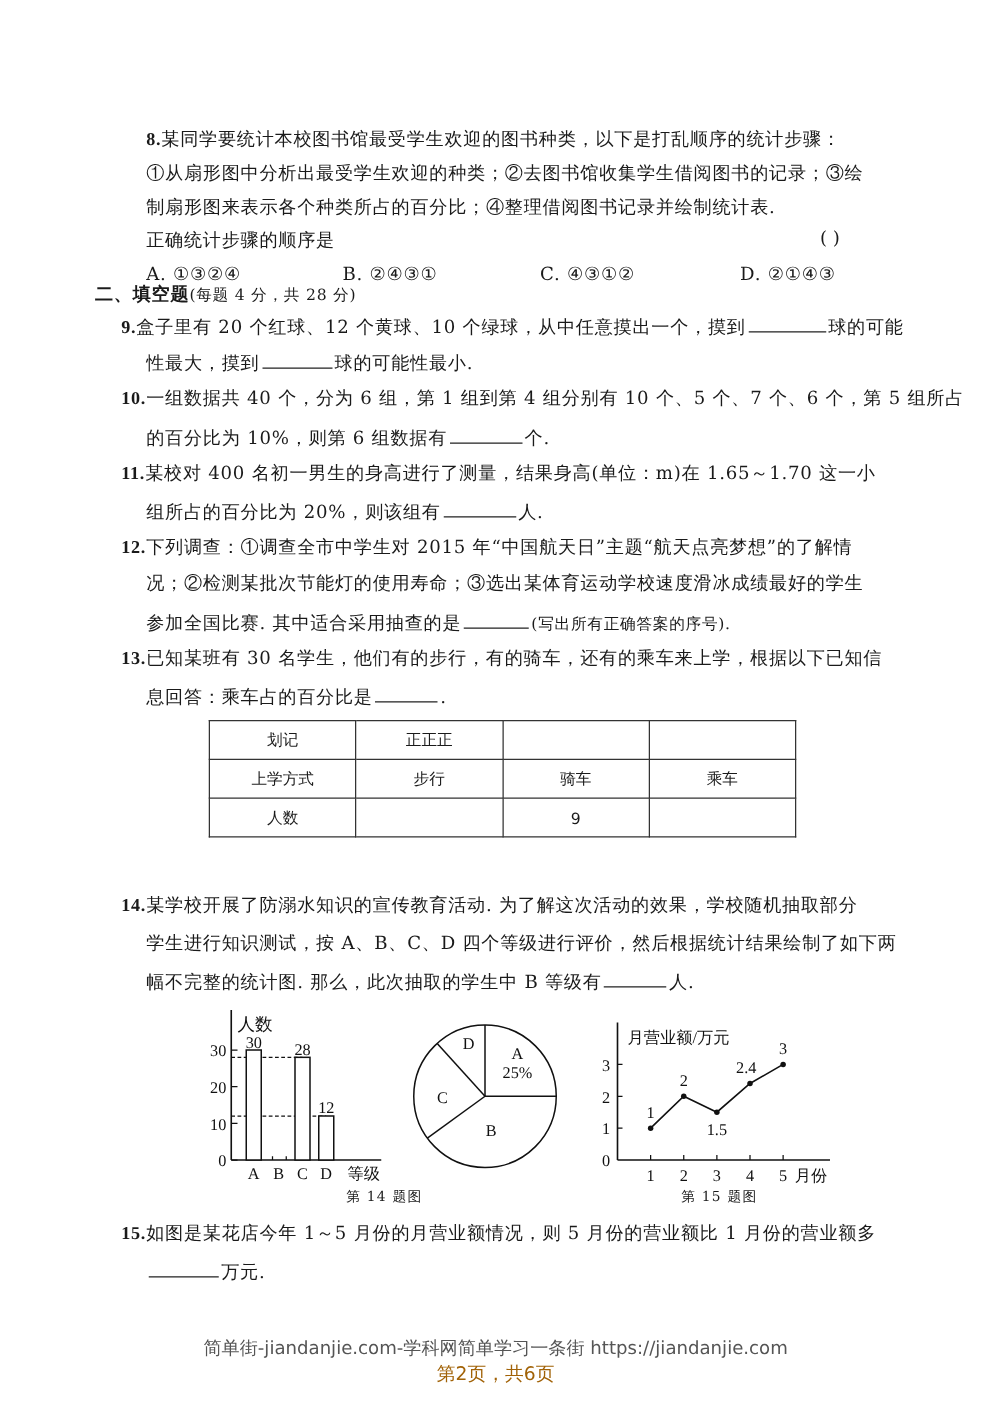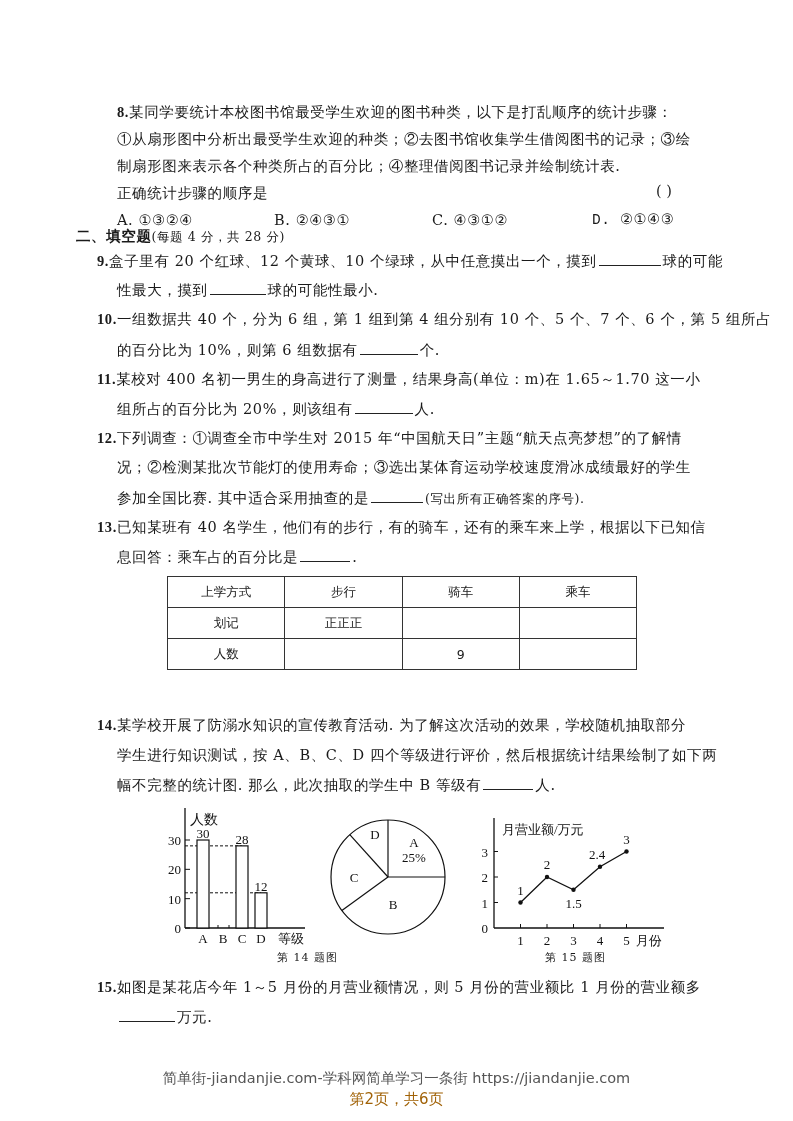--- a/index.html
+++ b/index.html
@@ -32,53 +32,53 @@
 
 <div class="line" style="left:117px; top:102px;"><span class="qnum">8.</span><span>某同学要统计本校图书馆最受学生欢迎的图书种类，以下是打乱顺序的统计步骤：</span></div>
 <div class="line" style="left:117px; top:129px;">①从扇形图中分析出最受学生欢迎的种类；②去图书馆收集学生借阅图书的记录；③绘</div>
 <div class="line" style="left:117px; top:156px;">制扇形图来表示各个种类所占的百分比；④整理借阅图书记录并绘制统计表.</div>
 
 <div class="line" style="left:117px; top:183px;">正确统计步骤的顺序是</div>
 <div class="paren" style="left:656px; top:183px;">(      )</div>
 <div class="line" style="left:117px; top:210px;">A. ①③②④</div>
 <div class="line" style="left:274px; top:210px;">B. ②④③①</div>
 <div class="line" style="left:432px; top:210px;">C. ④③①②</div>
-<div class="line" style="left:592px; top:210px;font-family:Liberation Mono, monospace;">D. ②①④③</div>
+<div class="line" style="left:592px; top:210px;">D. ②①④③</div>
 
 <div class="line" style="left:76px; top:226px;"><span class="sec">二、填空题</span><span class="small">(每题 4 分，共 28 分)</span></div>
 
 <div class="line" style="left:97px; top:250px;"><span class="qnum">9.</span><span>盒子里有 20 个红球、12 个黄球、10 个绿球，从中任意摸出一个，摸到</span><span class="blank" style="width:62px"></span><span>球的可能</span></div>
 <div class="line" style="left:117px; top:279px;"><span>性最大，摸到</span><span class="blank" style="width:56px"></span><span>球的可能性最小.</span></div>
 
 <div class="line" style="left:97px; top:309px;"><span class="qnum">10.</span><span>一组数据共 40 个，分为 6 组，第 1 组到第 4 组分别有 10 个、5 个、7 个、6 个，第 5 组所占</span></div>
 <div class="line" style="left:117px; top:339px;"><span>的百分比为 10%，则第 6 组数据有</span><span class="blank" style="width:58px"></span><span>个.</span></div>
 
 <div class="line" style="left:97px; top:369px;"><span class="qnum">11.</span><span>某校对 400 名初一男生的身高进行了测量，结果身高(单位：m)在 1.65～1.70 这一小</span></div>
 <div class="line" style="left:117px; top:398px;"><span>组所占的百分比为 20%，则该组有</span><span class="blank" style="width:58px"></span><span>人.</span></div>
 
 <div class="line" style="left:97px; top:428px;"><span class="qnum">12.</span><span>下列调查：①调查全市中学生对 2015 年“中国航天日”主题“航天点亮梦想”的了解情</span></div>
 <div class="line" style="left:117px; top:458px;font-family:Liberation Mono, monospace;">况；②检测某批次节能灯的使用寿命；③选出某体育运动学校速度滑冰成绩最好的学生</div>
 <div class="line" style="left:117px; top:487px;"><span>参加全国比赛. 其中适合采用抽查的是</span><span class="blank" style="width:52px"></span><span class="small">(写出所有正确答案的序号).</span></div>
 
-<div class="line" style="left:97px; top:517px;"><span class="qnum">13.</span><span>已知某班有 40 名学生，他们有的步行，有的骑车，还有的乘车来上学，根据以下已知信</span></div>
+<div class="line" style="left:97px; top:517px;"><span class="qnum">13.</span><span>已知某班有 30 名学生，他们有的步行，有的骑车，还有的乘车来上学，根据以下已知信</span></div>
 <div class="line" style="left:117px; top:546px;"><span>息回答：乘车占的百分比是</span><span class="blank" style="width:50px"></span><span>.</span></div>
 
 <table class="tally">
   <tbody>
       <tr>
+    <td>划记</td>
+    <td>正正正</td>
+    <td></td>
+    <td></td>
+  </tr>
+  <tr>
     <td>上学方式</td>
     <td>步行</td>
     <td>骑车</td>
     <td>乘车</td>
-  </tr>
-  <tr>
-    <td>划记</td>
-    <td>正正正</td>
-    <td></td>
-    <td></td>
   </tr>
   <tr>
     <td>人数</td>
     <td></td>
     <td>9</td>
     <td></td>
   </tr>
 </tbody>
   </table>
 

